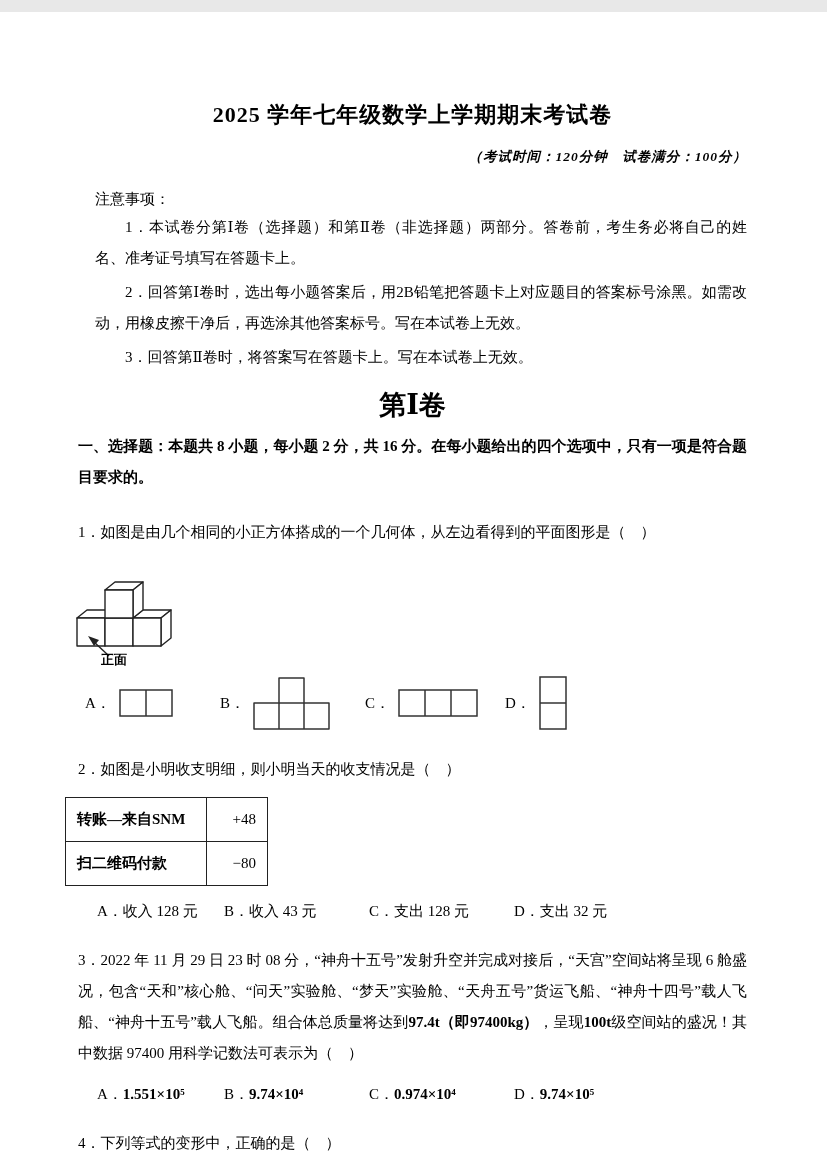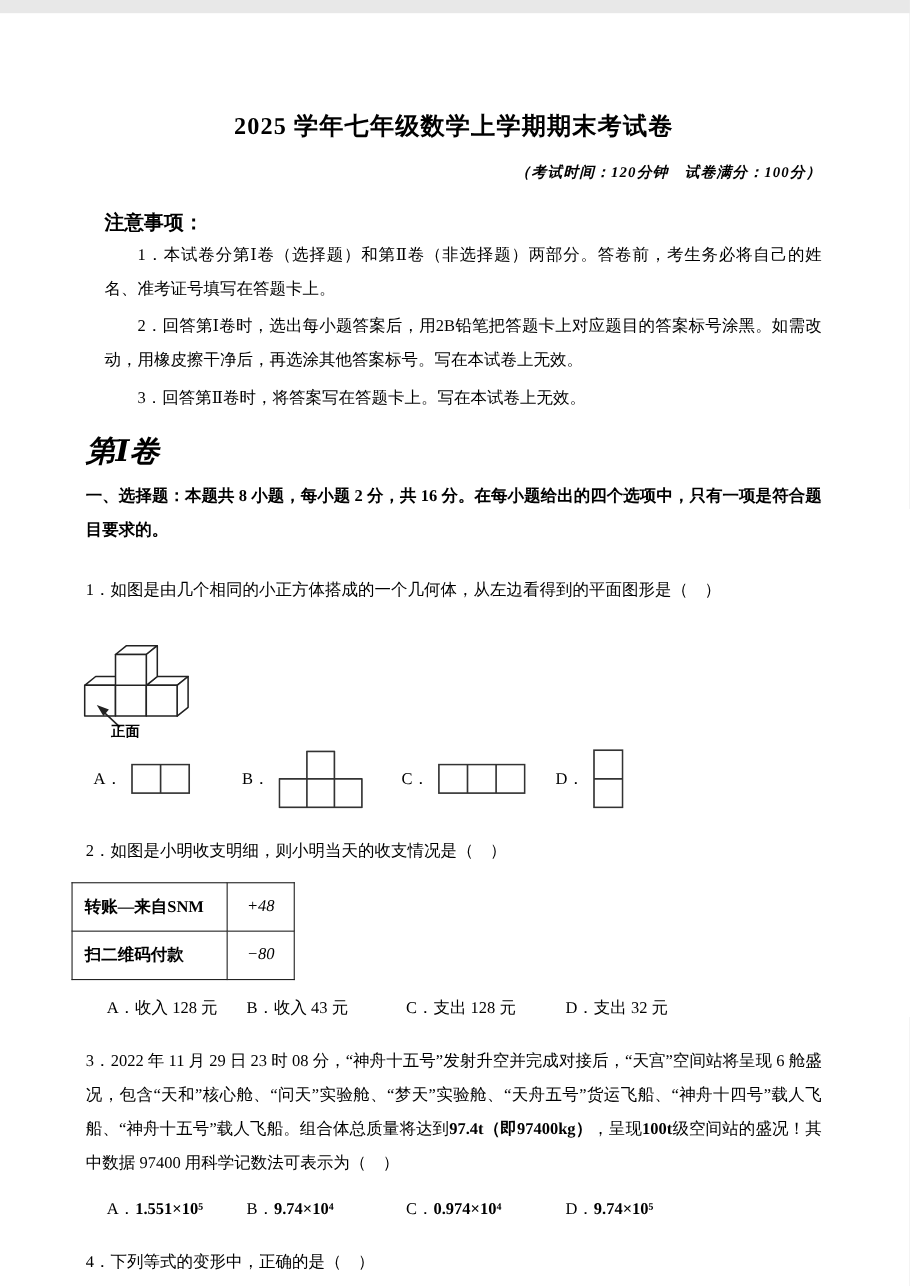--- a/index.html
+++ b/index.html
@@ -9,40 +9,40 @@
     margin:12px auto;
     background:#ffffff;
     color:#000;
     font-family:"Liberation Serif","DejaVu Serif",serif;
     box-sizing:border-box;
     padding:88px 80px 0 78px;
     overflow:hidden;
   }
   .title{margin:0;text-align:center;font-size:22px;font-weight:bold;letter-spacing:1px;}
   .subtitle{margin:18px 0 0;text-align:right;font-size:13.5px;font-weight:bold;font-style:italic;letter-spacing:1px;}
-  .notice-heading{margin:24px 0 0 17px;font-size:18px;font-weight:bold;}
+  .notice-heading{margin:24px 0 0 17px;font-size:15px;font-weight:normal;}
   .notice-item{margin:3px 0 0 17px;font-size:15px;line-height:31px;text-indent:2em;text-align:justify;}
-  .part-heading{margin:14px 0 2px;text-align:left;font-size:27px;font-weight:bold;font-style:italic;}
+  .part-heading{margin:14px 0 2px;text-align:center;font-size:27px;font-weight:bold;}
   .section-heading{margin:8px 0 0;font-size:15px;font-weight:bold;line-height:31px;text-align:justify;}
   .q-text{margin:24px 0 0;font-size:15px;line-height:31px;text-align:justify;}
   .q-text b{font-weight:bold;}
   .figure-wrap{margin:6px 0 0 -5px;height:114px;}
   .cube-svg polygon.face{fill:#ffffff;stroke:#222;stroke-width:1.4;stroke-linejoin:round;}
   .cube-svg .arrow-line{stroke:#222;stroke-width:1.4;}
   .cube-svg .arrow-head{fill:#222;stroke:none;}
   .cube-svg text{font-size:13px;font-weight:bold;font-family:"Liberation Serif","DejaVu Serif",serif;}
   .shape-options{margin:8px 0 0 7px;display:grid;grid-template-columns:135px 145px 140px auto;align-items:center;}
   .opt{display:flex;align-items:center;gap:8px;font-size:15px;}
   .shape rect{fill:#fff;stroke:#333;stroke-width:1.5;}
   .shape path{fill:#fff;stroke:#333;stroke-width:1.5;stroke-linejoin:round;}
   .shape line{stroke:#333;stroke-width:1.5;}
   .ledger{border-collapse:collapse;margin:12px 0 0 -13px;}
   .ledger td{border:1.6px solid #222;font-size:15px;height:43px;padding:0 11px;}
   .ledger td.item{font-weight:bold;min-width:118px;}
-  .ledger td.amt{text-align:center;min-width:38px;font-style:italic;}
+  .ledger td.amt{text-align:right;min-width:38px;}
   .text-options{margin:16px 0 0 19px;display:grid;grid-template-columns:127px 145px 145px auto;font-size:15px;}
   .text-options b{font-weight:bold;}
 </style>
 </head>
 <body>
 
 <div class="page">
 
   <h1 class="title">2025 学年七年级数学上学期期末考试卷</h1>
   <p class="subtitle">（考试时间：120分钟　试卷满分：100分）</p>

